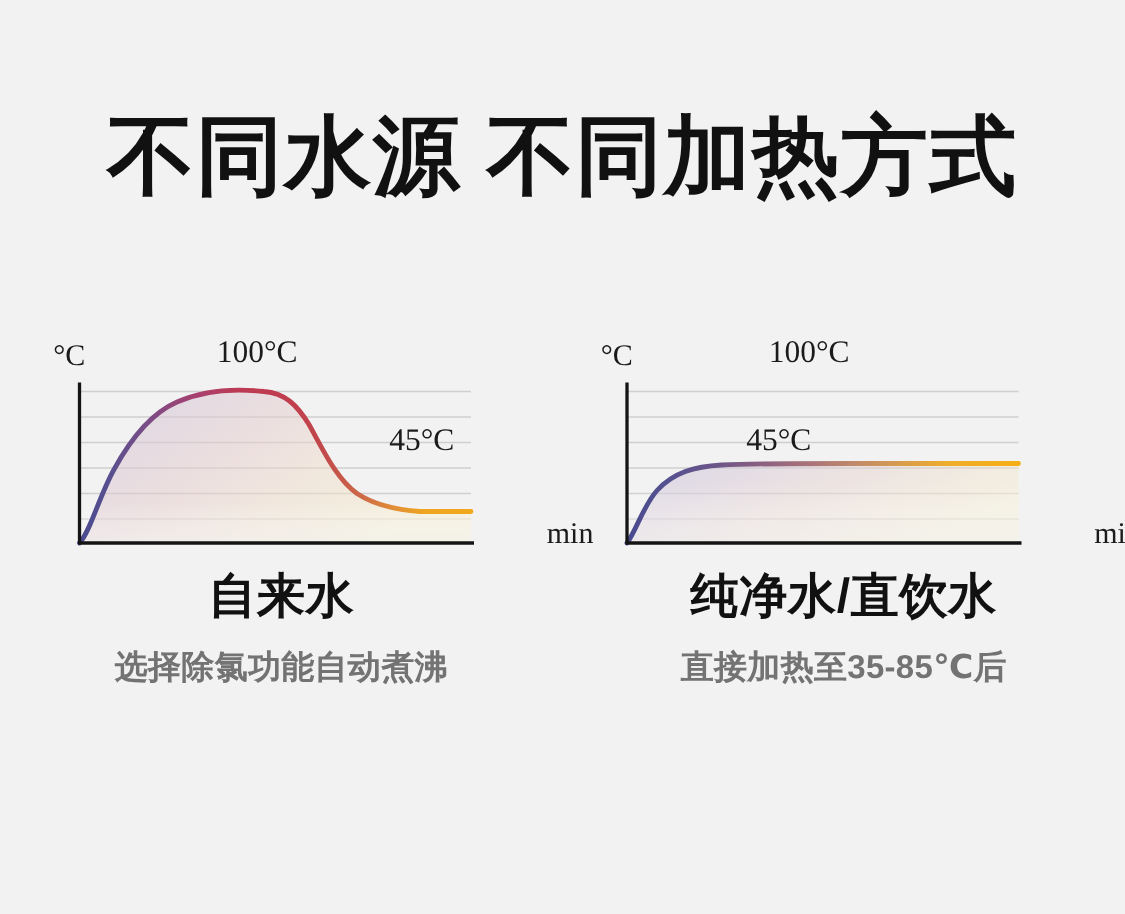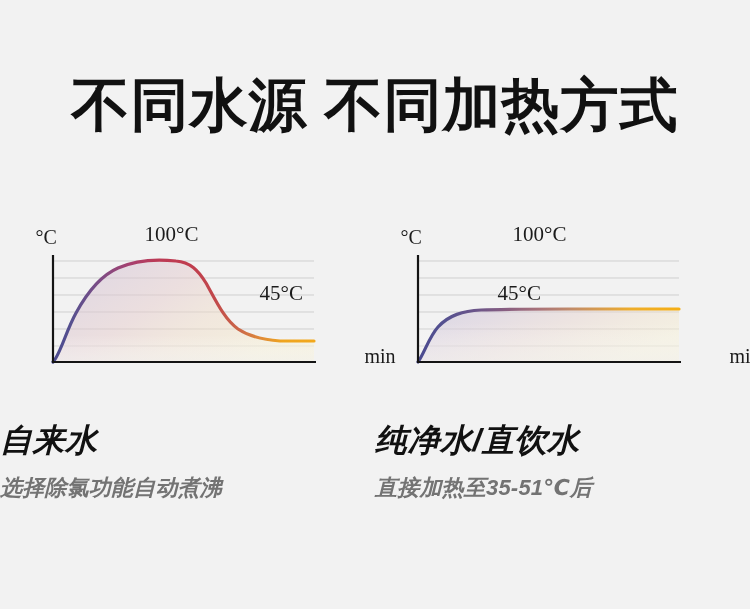--- a/index.html
+++ b/index.html
@@ -87,24 +87,23 @@
   
   .l-top  { left: 107px; top: 9px; }
   .l-hold { left: 222px; top: 68px; }
   
   .r-top  { left: 100px; top: 9px; }
   .r-hold { left: 85px;  top: 68px; }
 
   
   .caption {
     position: absolute;
-    top: 420px;
+    top: 377px;
     width: 375px;
-    text-align: left;
-    font-style: italic;
+    text-align: center;
   }
   .caption.left  { left: 0; }
   .caption.right { left: 375px; }
 
   .cap-title {
     font-size: 32px;
     line-height: 40px;
     font-weight: 700;
     color: #111;
     letter-spacing: 0.5px;
@@ -268,17 +267,17 @@
   <div class="caption left">
     <div class="cap-title">自来水</div>
     <div class="cap-desc">
       <span class="line">选择除氯功能自动煮沸</span>
     </div>
   </div>
 
   <div class="caption right">
     <div class="cap-title">纯净水/直饮水</div>
     <div class="cap-desc">
-      <span class="line">直接加热至35-51℃后</span>
+      <span class="line">直接加热至35-85℃后</span>
     </div>
   </div>
 
 </div>
 
 </body></html>

